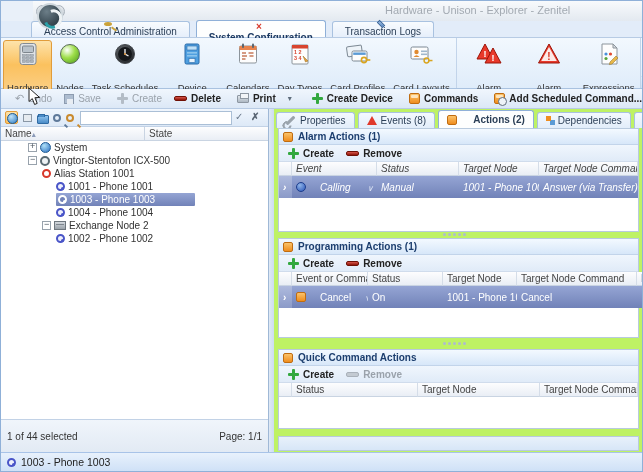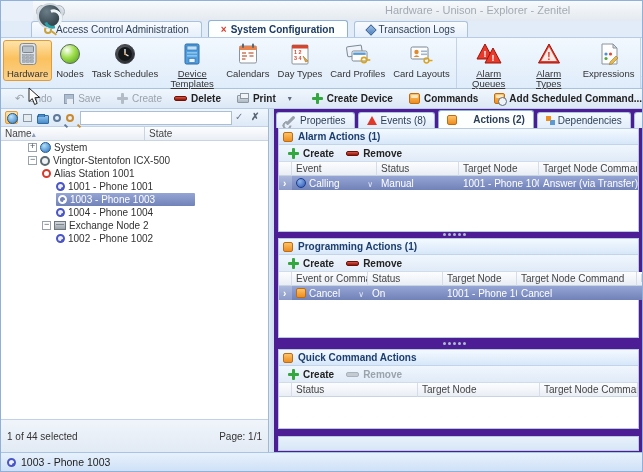--- a/index.html
+++ b/index.html
@@ -20,39 +20,39 @@
   .navbtn::before{position:absolute;left:3px;top:-1px;color:#848d96;font-size:10px;font-weight:bold;}
   .nav-back::before{content:"‹";}
   .nav-fwd::before{content:"›";left:4px;}
   .title{position:absolute;left:352px;top:3px;color:#a3aab2;font-size:11px;white-space:nowrap;}
 
   
   .apptabs{position:absolute;left:0;top:20px;right:0;height:17px;background:#e2ecf9;
     border-bottom:1px solid #b7cbe4;display:flex;align-items:flex-end;padding-left:30px;}
   .apptab{height:16px;display:flex;align-items:center;padding:0 12px;margin-right:6px;
     background:linear-gradient(#f8fbfe,#e6effb);border:1px solid #a9c2e0;border-bottom:none;
-    border-radius:3px 3px 0 0;color:#2b3f57;white-space:nowrap;}
+    border-radius:3px 3px 0 0;color:#2b3f57;white-space:nowrap;flex-direction:column;}
   .apptab.active{background:#fdfefe;height:17px;border-color:#8fb0d8;font-weight:bold;color:#1c3a63;}
   .ti{display:inline-block;margin-right:4px;}
   .ti-key{width:8px;height:8px;border:2px solid #caa23a;border-radius:50%;position:relative;}
   .ti-key::after{content:"";position:absolute;left:5px;top:4px;width:6px;height:2px;background:#caa23a;transform:rotate(35deg);}
   .ti-screen{width:9px;height:7px;background:#5b87c8;border:1px solid #3a5f98;}
   .ti-xtool{color:#d8392b;font-weight:bold;font-size:10px;}
   .ti-xtool::before{content:"×";}
   .ti-tag{width:8px;height:8px;background:linear-gradient(135deg,#9fc3e8,#4a7fc0);transform:rotate(45deg);border:1px solid #3a6498;}
 
   
   .ribbon{position:absolute;left:0;top:37px;right:0;height:51px;
     background:linear-gradient(#f2f8fe,#dfecfa);border-bottom:1px solid #a9c2e0;display:flex;}
   .rgroup{display:flex;flex-direction:column;border-right:1px solid #c2d4ea;}
   .ritems{flex:1;display:flex;align-items:flex-start;padding:2px 2px 0 2px;}
   .ritem{display:flex;flex-direction:column;align-items:center;padding:1px 3px;border-radius:3px;
     border:1px solid transparent;}
   .ritem.sel{background:linear-gradient(#fde3ab,#fbc15e 45%,#fbd18a);border-color:#e19c3a;}
-  .rlb{margin-top:1px;font-size:9.5px;text-align:center;line-height:1.05;white-space:nowrap;color:#2f3judg4;}
+  .rlb{margin-top:15px;font-size:9.5px;text-align:center;line-height:1.05;white-space:nowrap;color:#2f3judg4;}
   .ritem.wrap .rlb{white-space:normal;width:52px;text-decoration:underline;}
   .gband{height:12px;background:linear-gradient(#e3eefb,#cfe0f4);color:#7d92b0;font-size:9px;
     text-align:center;line-height:12px;border-top:1px solid #d4e2f2;}
 
   
   .tbar{position:absolute;left:0;top:88px;right:0;height:20px;
     background:linear-gradient(#f0f6fd,#dce8f6);border-bottom:1px solid #b7cbe4;
     display:flex;align-items:center;padding-left:8px;}
   .tbtn{display:flex;align-items:center;gap:4px;padding:0 6px;height:18px;white-space:nowrap;color:#222;}
   .tbtn.dis{color:#9aa2ab;}
@@ -74,21 +74,21 @@
   .mi-clockdot::before{content:"";position:absolute;right:-3px;bottom:-3px;width:7px;height:7px;border-radius:50%;
      background:#eef3f8;border:1px solid #5f6d7c;z-index:2;}
   .mi-wrench{width:11px;height:3px;background:#9aa3ac;border-radius:1px;transform:rotate(-45deg);}
   .mi-wrench::after{content:"";position:absolute;left:-5px;top:-2px;width:5px;height:5px;border:2px solid #9aa3ac;border-radius:50%;border-right-color:transparent;}
   .dd::before{content:"▾";color:#5f6d7c;font-size:8px;}
 
   
   .main{position:absolute;left:0;top:108px;right:0;bottom:19px;display:flex;}
   .lpanel{width:268px;background:#fff;border-right:1px solid #9fb8d6;display:flex;flex-direction:column;}
   .vsplit{width:5px;background:linear-gradient(90deg,#dfe9f5,#cdddf0);}
-  .dpanel{flex:1;position:relative;background:#4c1d95;}
+  .dpanel{flex:1;position:relative;background:#bef264;}
 
   
   .ltool{height:18px;background:linear-gradient(#f0f6fd,#dde9f7);border-bottom:1px solid #c2d2e6;
      display:flex;align-items:center;gap:3px;padding:0 4px;}
   .li{display:inline-block;position:relative;width:13px;height:13px;}
   .li.sel{background:linear-gradient(#fde3ab,#fbc15e);border:1px solid #e19c3a;border-radius:2px;}
   .li-clock{border-radius:50%;background:radial-gradient(circle at 35% 30%,#bfe2f8,#2e7cc3);border:1px solid #1d5a94;width:11px;height:11px;margin:1px;}
   .li-min{width:9px;height:8px;margin:2px;background:#e6ebf0;border:1px solid #8a97a5;}
   .li-folder{width:12px;height:9px;margin-top:3px;background:linear-gradient(#8fc3ee,#4a8cc8);border:1px solid #2f6ba4;border-radius:1px;}
   .li-folder::before{content:"";position:absolute;left:0;top:-2px;width:5px;height:2px;background:#4a8cc8;border:1px solid #2f6ba4;border-bottom:none;}
@@ -146,26 +146,26 @@
   
   .section{position:absolute;left:4px;right:3px;border:1px solid #b8cade;background:#fff;
      display:flex;flex-direction:column;}
   .shead{height:16px;background:linear-gradient(#f3f9ff,#d7e7f9);border-bottom:1px solid #c2d4ea;
      display:flex;align-items:center;padding:0 4px;font-weight:bold;color:#1c3e6e;gap:5px;}
   .stool{height:17px;background:linear-gradient(#f0f6fd,#e0ebf8);border-bottom:1px solid #d0dcec;
      display:flex;align-items:center;padding:0 5px;gap:4px;}
   .sbtn{display:flex;align-items:center;gap:4px;padding:0 4px;color:#222;}
   .sbtn.dis{color:#9aa2ab;}
   .grid{display:grid;}
-  .g-alarm{grid-template-columns:13px 85px 82px 80px 1fr;}
+  .g-alarm{grid-template-columns:13px 85px 82px 80px 1fr;font-style:italic;}
   .g-prog{grid-template-columns:13px 76px 75px 74px 120px 1fr;}
   .g-quick{grid-template-columns:13px 126px 122px 1fr;}
   .th{height:14px;background:linear-gradient(#fdfdfe,#e9eef5);border-bottom:1px solid #c9d4e2;
      border-right:1px solid #d5dde8;padding:1px 4px;color:#444;white-space:nowrap;overflow:hidden;}
-  .td{height:14px;padding:1px 4px;white-space:nowrap;overflow:hidden;display:flex;align-items:center;gap:3px;}
+  .td{height:22px;padding:1px 4px;white-space:nowrap;overflow:hidden;display:flex;align-items:center;gap:14px;}
   .rowsel .td{background:linear-gradient(#95a5d4,#7182b8);color:#fff;}
   .rowsel .td.first{background:linear-gradient(#aebadd,#8b9ac8);}
   .arrowcell::before{content:"›";color:#fff;font-weight:bold;}
   .ddv{margin-left:auto;}
   .ddv::before{content:"∨";font-size:8px;color:#dfe6f5;}
   .ric-call{width:10px;height:10px;border-radius:50%;background:radial-gradient(circle at 35% 30%,#8fb4e8,#2a55b8);border:1px solid #1c3d8c;flex:none;}
   .ric-cancel{width:10px;height:10px;border-radius:2px;background:linear-gradient(#fbc36a,#ef8d1e);border:1px solid #c06c10;flex:none;}
   .sbody{flex:1;background:#fff;}
   .dots{position:absolute;left:50%;transform:translateX(-50%);width:30px;height:4px;display:flex;gap:2px;}
   .dots i{width:3px;height:3px;border-radius:50%;background:#aebccd;}

